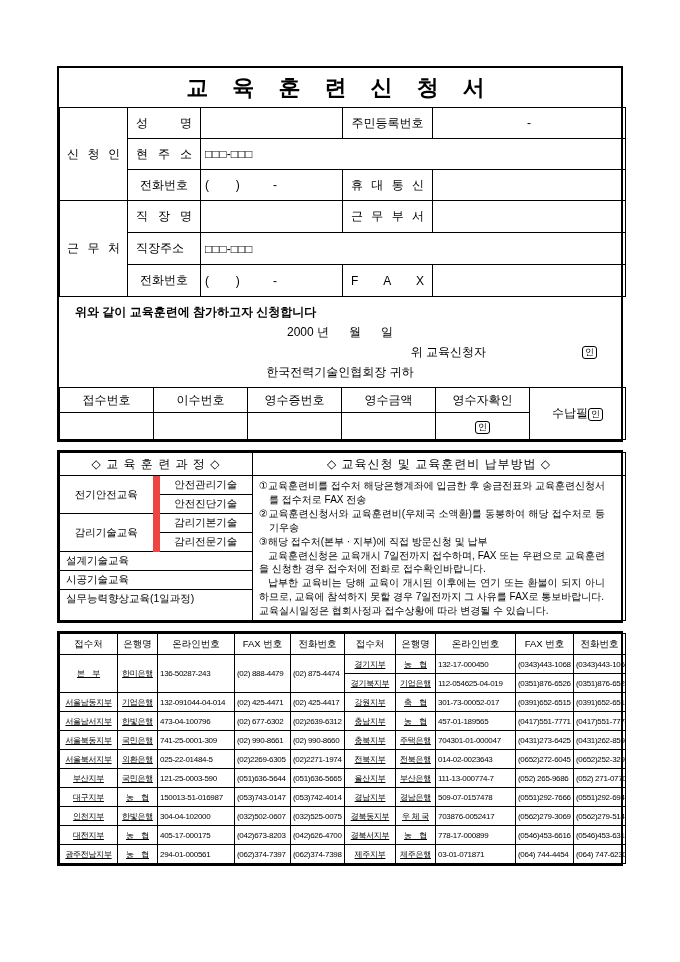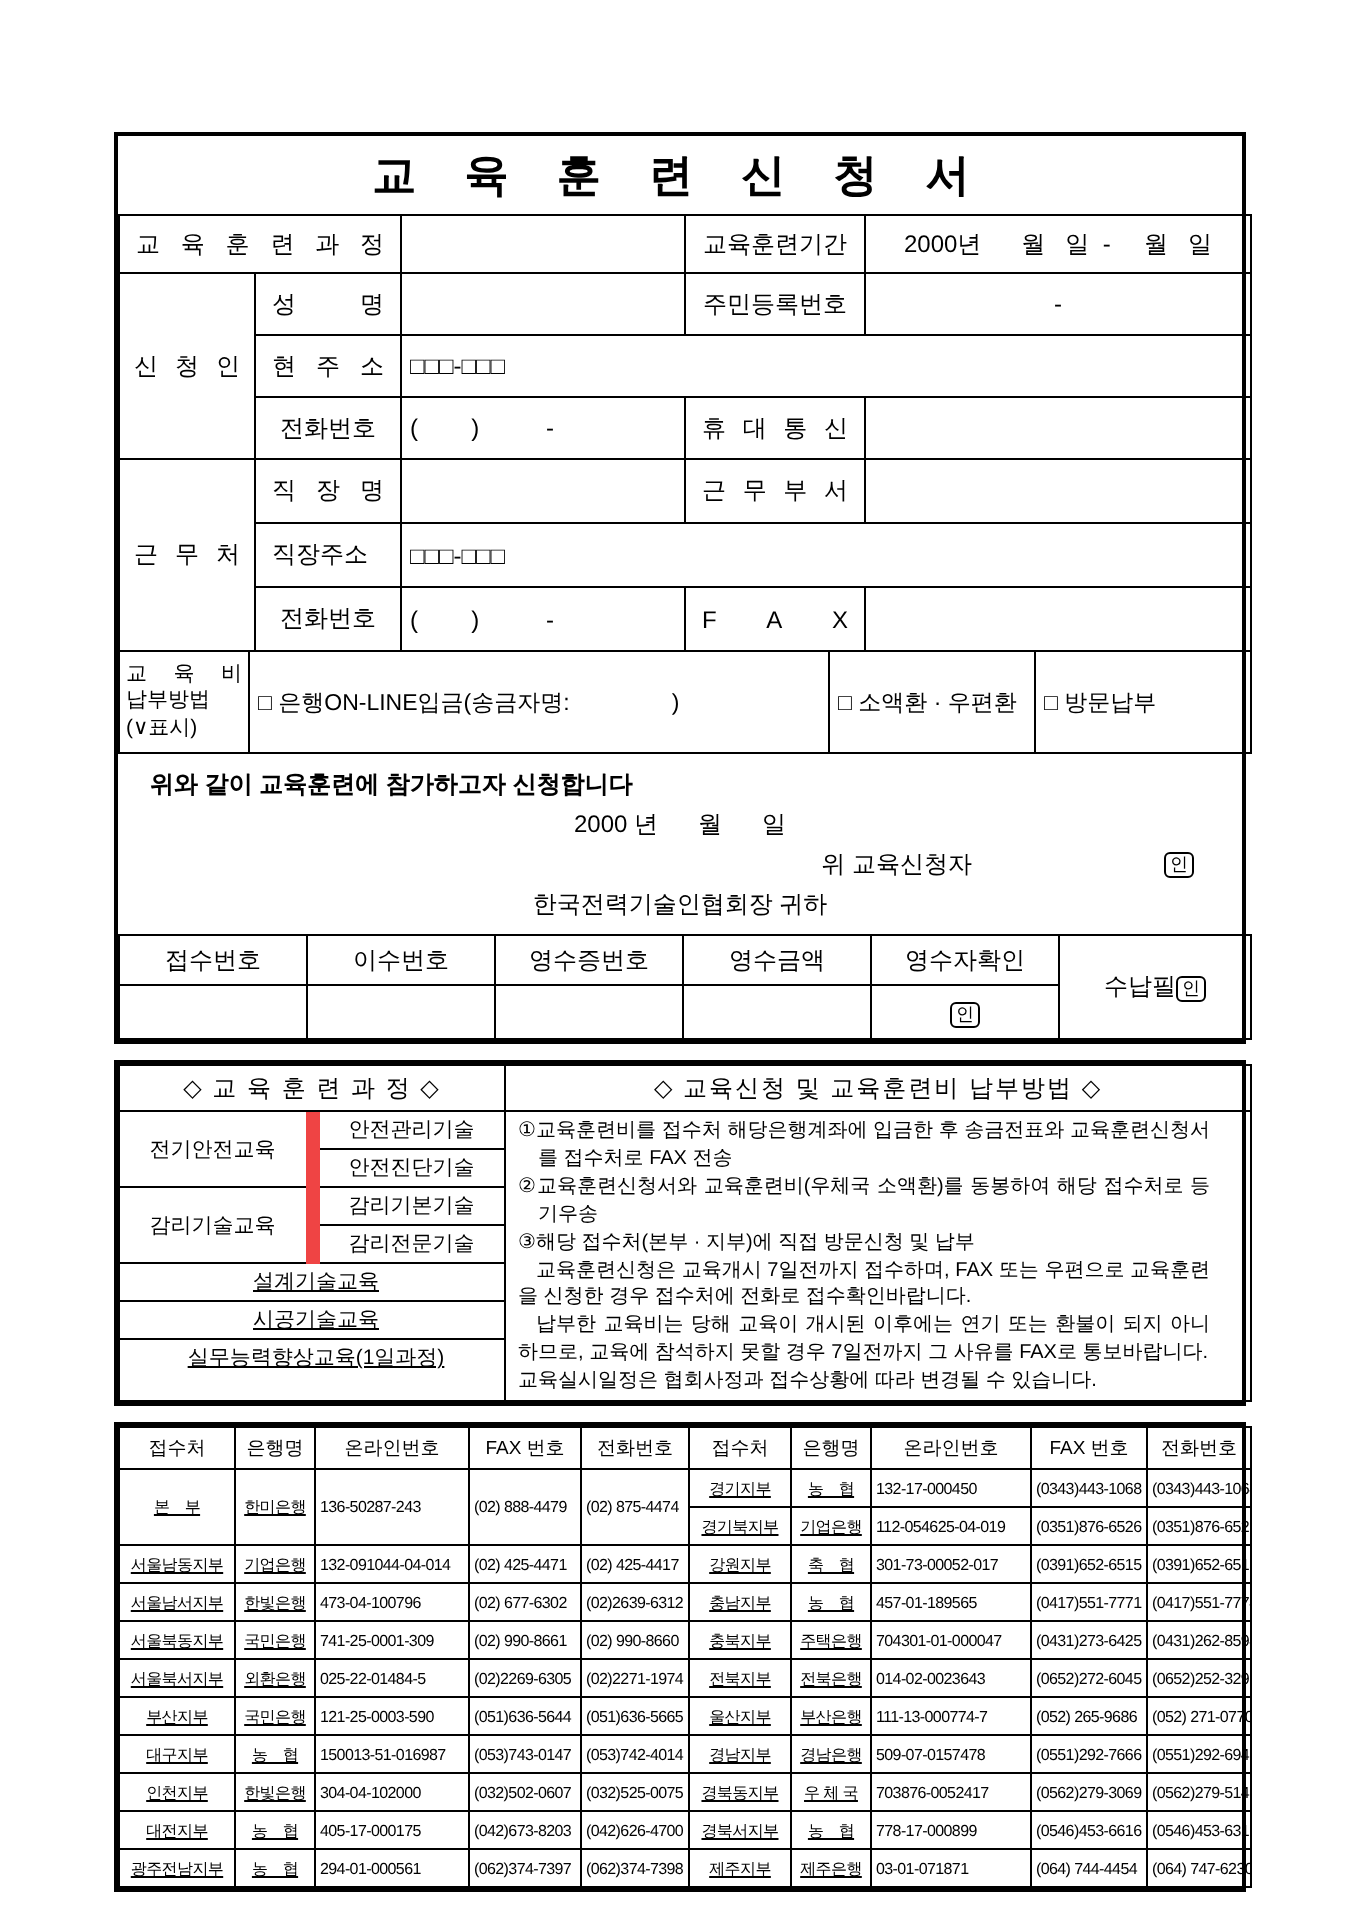--- a/index.html
+++ b/index.html
@@ -41,21 +41,21 @@
   .receipt th{height:24px;font-size:12px;}
   .receipt .r2 td{height:26px;}
   .paid-cell{text-align:center;font-size:12px;}
   
   .b2 th{height:22px;font-size:12px;letter-spacing:1px;}
   .course-wrap{padding:0;vertical-align:top;}
   .course-tbl{width:100%;height:100%;}
   .course-tbl td{border:none;border-right:7px solid #ef4444;border-bottom:1px solid #000;height:18px;font-size:10.5px;text-align:center;padding:0 2px;}
   .course-tbl td:last-child{border-right:none;}
   .course-tbl tr:last-child td{border-bottom:none;}
-  .course-tbl .cleft{text-align:center;padding-left:6px;text-decoration:underline;}
+  .course-tbl .cleft{text-align:left;padding-left:6px;}
   .info-cell{vertical-align:top;padding:3px 20px 2px 6px;}
   .info-line{font-size:10px;line-height:13.9px;text-align:justify;}
   .hang{padding-left:10px;text-indent:-10px;}
   .ind{text-indent:9px;}
   
   .tbl-title{border-bottom:1px solid #000;text-align:center;font-weight:bold;font-size:12.5px;padding:4px 0;letter-spacing:0.5px;}
   .contact-tbl th{height:20px;font-size:9.5px;padding:0 1px;}
   .contact-tbl td{height:18px;font-size:8px;letter-spacing:-0.3px;padding:0 2px;white-space:pre;overflow:hidden;}
   .contact-tbl .cc{text-align:center;text-decoration:underline;}
   .contact-tbl .cl{text-align:left;}
@@ -68,36 +68,20 @@
   <div class="block">
 
     <table>
       <tbody>
           <tr>
             <td class="title-cell nb">교 육 훈 련 신 청 서</td>
           </tr>
     </tbody>
       </table>
 
-    <table>
-      <colgroup>
-          <col style="width:141px">
-          <col style="width:142px">
-          <col style="width:90px">
-          <col style="width:193px">
-        </colgroup>
-      <tbody>
-          <tr class="r28">
-        <td class="jlabel">교 육 훈 련 과 정</td>
-        <td></td>
-        <td class="center">교육훈련기간</td>
-        <td class="center pre">2000년      월   일  -     월   일</td>
-      </tr>
-    </tbody>
-      </table>
 
     <table>
       <colgroup>
           <col style="width:68px">
           <col style="width:73px">
           <col style="width:142px">
           <col style="width:90px">
           <col style="width:193px">
         </colgroup>
       <tbody>
@@ -131,40 +115,20 @@
       </tr>
       <tr class="r31">
         <td class="center">전화번호</td>
         <td class="pre">(        )          -</td>
         <td class="jlabel">F A X</td>
         <td></td>
       </tr>
     </tbody>
       </table>
 
-    <table class="payrow">
-      <colgroup>
-          <col style="width:65px">
-          <col style="width:290px">
-          <col style="width:103px">
-          <col style="width:108px">
-        </colgroup>
-      <tbody>
-          <tr>
-        <td class="pay-label">
-          <div>교 육 비</div>
-          <div>납부방법</div>
-          <div>(∨표시)</div>
-        </td>
-        <td class="pay-opt pre">□ 은행ON-LINE입금(송금자명:                )</td>
-        <td class="pay-opt">□ 소액환 · 우편환</td>
-        <td class="pay-opt">□ 방문납부</td>
-      </tr>
-    </tbody>
-      </table>
 
     <table>
       <tbody>
           <tr>
         <td class="decl-cell nb">
           <div class="decl-line decl-l1">위와 같이 교육훈련에 참가하고자 신청합니다</div>
           <div class="decl-line decl-l2">2000 년      월      일</div>
           <div class="decl-line decl-l3">
             <span>위 교육신청자</span>
             <span class="stamp">인</span>

